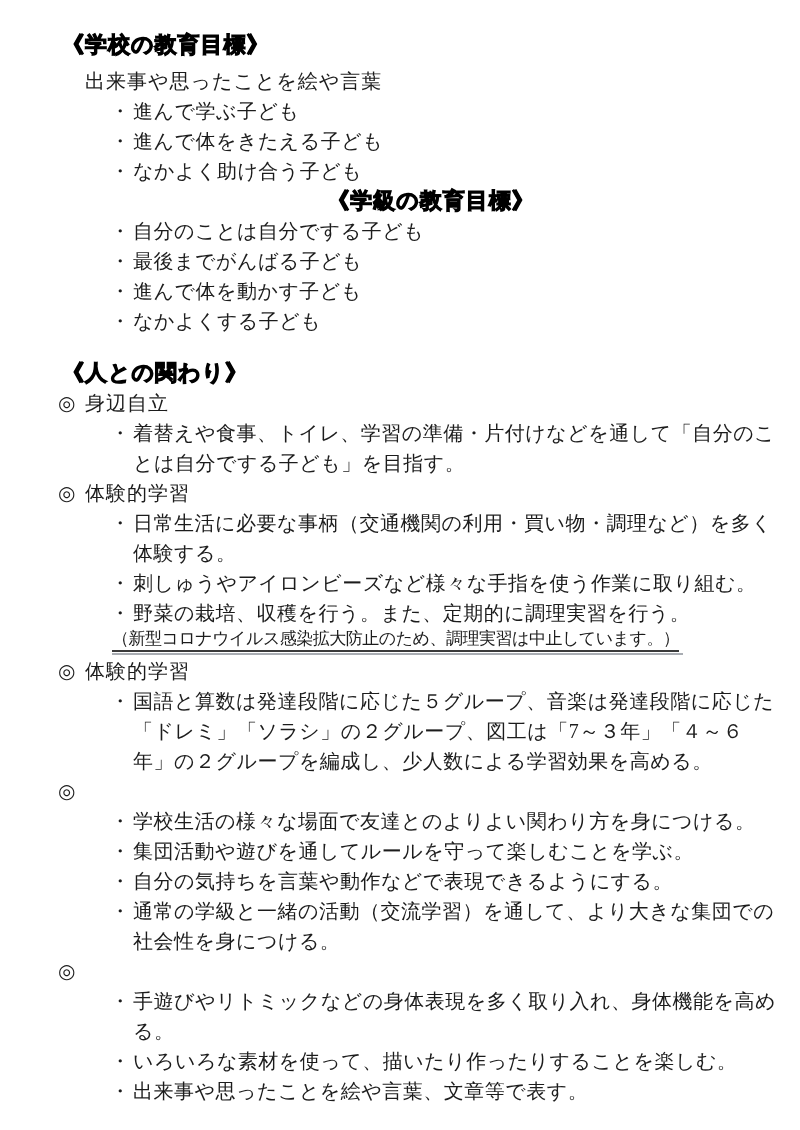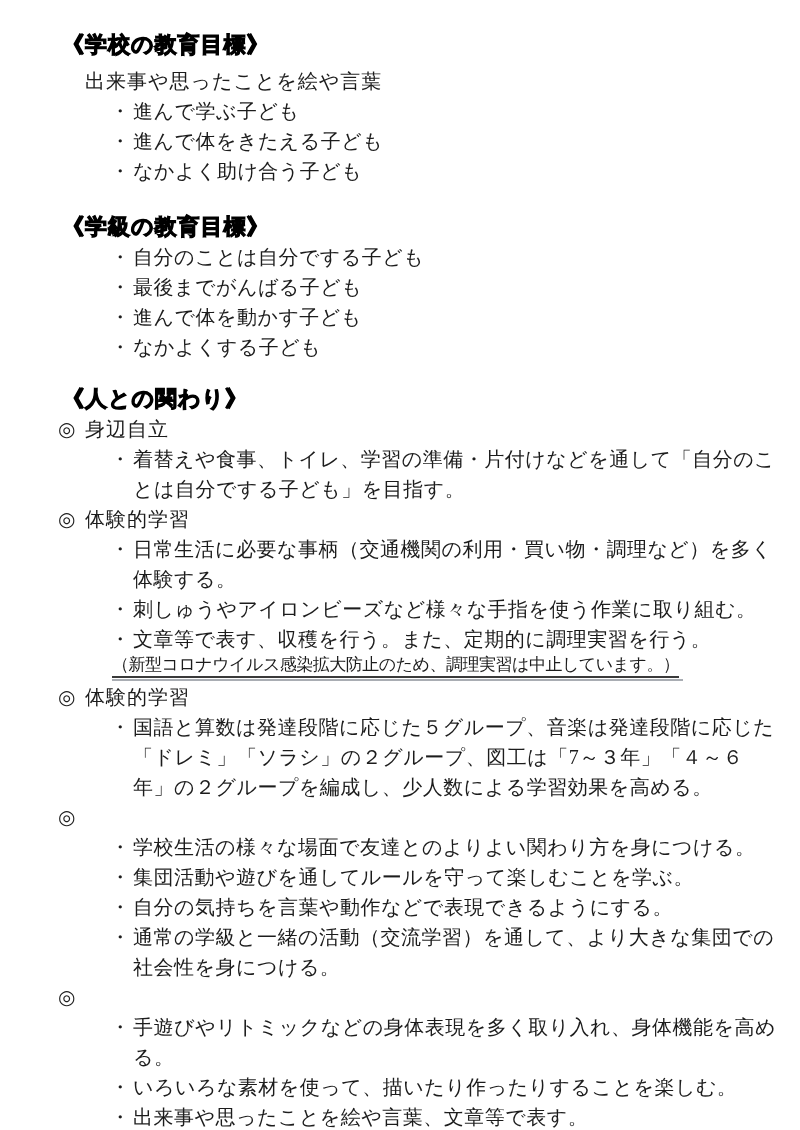--- a/index.html
+++ b/index.html
@@ -18,21 +18,21 @@
   .pop{
     font-family:"Liberation Sans","DejaVu Sans",sans-serif;
     font-weight:900;
     font-size:22px;
     line-height:30px;
     color:#000;
     letter-spacing:1px;
     -webkit-text-stroke:1.1px #000;
     margin:0 0 0 62px;
   }
-  .h2{margin-top:26px;}
+  .h2{text-align:center;}
   .h3{margin-top:22px;}
   .lead{
     margin:6px 0 0 85px;
     line-height:30px;
     letter-spacing:1px;
   }
   .b-row{
     display:flex;
     margin-left:110px;
     line-height:30px;
@@ -137,21 +137,21 @@
   <div class="b-row">
     <span class="b-dot">・</span>
     <span class="b-text">日常生活に必要な事柄（交通機関の利用・買い物・調理など）を多く体験する。</span>
   </div>
   <div class="b-row">
     <span class="b-dot">・</span>
     <span class="b-text">刺しゅうやアイロンビーズなど様々な手指を使う作業に取り組む。</span>
   </div>
   <div class="b-row">
     <span class="b-dot">・</span>
-    <span class="b-text">文章等で表す、収穫を行う。また、定期的に調理実習を行う。</span>
+    <span class="b-text">野菜の栽培、収穫を行う。また、定期的に調理実習を行う。</span>
   </div>
   <p class="note">
     <span class="note-inner">（新型コロナウイルス感染拡大防止のため、調理実習は中止しています。）</span>
   </p>
 
   <div class="t-row">
     <span class="t-marker">◎</span>
     <span class="t-title">体験的学習</span>
   </div>
   <div class="b-row">

